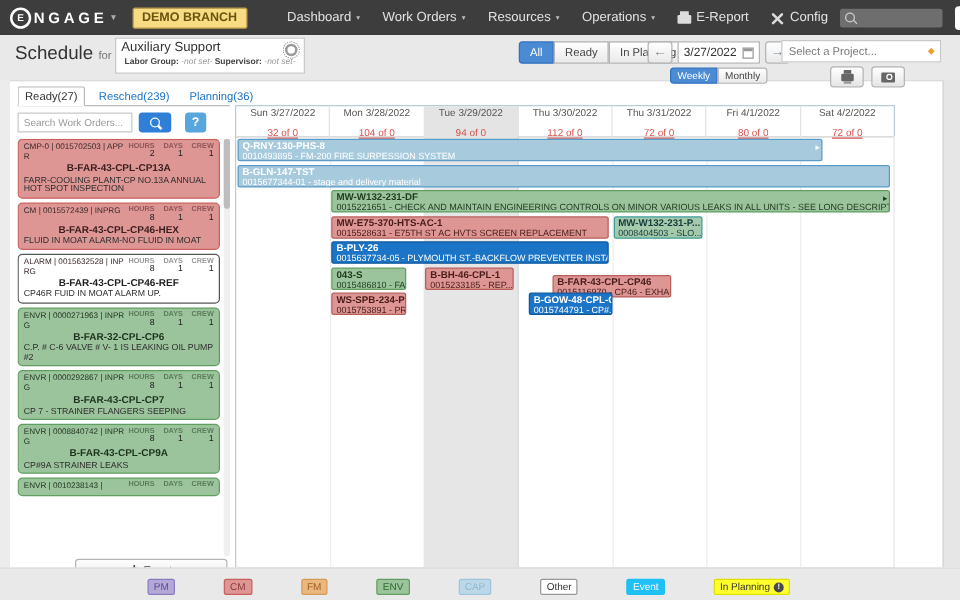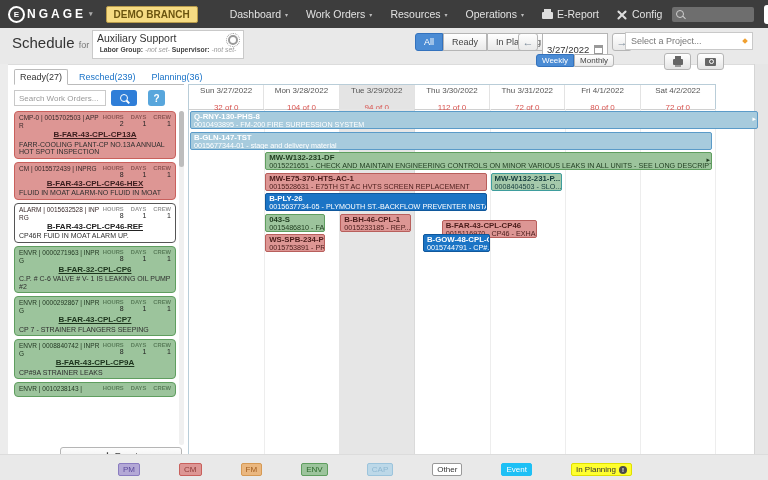--- a/index.html
+++ b/index.html
@@ -36,21 +36,21 @@
   .gear-icon::before{content:"";position:absolute;inset:-4px;border:1px dotted #999;border-radius:50%;}
   .group-sub{font-size:6.8px;color:#555;white-space:nowrap;margin-top:2px;text-align:center;}
   .group-sub b{font-weight:bold;color:#444;}
   .group-sub i{color:#999;}
   .filters{position:absolute;left:415px;top:5px;display:flex;}
   .btn{height:18px;box-sizing:border-box;border:1px solid #b5b5b5;background:linear-gradient(#ffffff,#e9e9e9);color:#444;font-size:9px;display:flex;align-items:center;justify-content:center;padding:0 8px;cursor:pointer;}
   .btn:first-child{border-radius:3px 0 0 3px;}
   .btn:last-child{border-radius:0 3px 3px 0;}
   .btn.active{background:#4a8bd4;border-color:#3372bd;color:#fff;}
   .nav-arrow{position:absolute;top:5px;width:20px;height:18px;box-sizing:border-box;border:1px solid #b5b5b5;border-radius:3px;background:linear-gradient(#fff,#e9e9e9);color:#7a8a99;font-size:11px;display:flex;align-items:center;justify-content:center;cursor:pointer;}
-  .date-box{position:absolute;left:542px;top:5px;width:66px;height:32px;box-sizing:border-box;background:#fff;border:1px solid #b5b5b5;display:flex;align-items:center;justify-content:space-between;padding:0 4px;}
+  .date-box{position:absolute;left:542px;top:5px;width:66px;height:18px;box-sizing:border-box;background:#fff;border:1px solid #b5b5b5;display:flex;align-items:center;justify-content:space-between;padding:0 4px;}
   .date-text{font-size:9.5px;color:#333;}
   .cal-icon{width:9px;height:9px;border:1px solid #999;position:relative;box-sizing:border-box;}
   .cal-icon::before{content:"";position:absolute;top:0;left:0;right:0;height:2px;background:#999;}
   .view-toggle{position:absolute;left:536px;top:26px;display:flex;}
   .btn.tiny{height:13px;font-size:8px;padding:0 5px;}
   .proj-select{position:absolute;left:625px;top:4px;width:128px;height:18px;box-sizing:border-box;background:#fff;border:1px solid #c9c9c9;display:flex;align-items:center;padding:0 5px;cursor:pointer;}
   .proj-text{font-size:9px;color:#777;flex:1;}
   .req-mark{width:4px;height:4px;background:#f0a030;transform:rotate(45deg);}
   .icon-btns{position:absolute;left:664px;top:25px;display:flex;gap:6px;}
   .icon-btn{width:25px;height:15px;border:1px solid #b5b5b5;border-radius:3px;background:linear-gradient(#fff,#e5e5e5);display:flex;align-items:center;justify-content:center;cursor:pointer;}
@@ -86,21 +86,21 @@
   .wo-card.green{background:#9cc49c;border-color:#5f9e5f;}
   .card-head{display:flex;}
   .card-meta{flex:1;font-size:6.5px;line-height:8px;color:#3a2a2a;word-break:break-all;}
   .wo-card.green .card-meta{color:#233823;}
   .cols{display:flex;gap:7px;flex:none;}
   .colc{text-align:right;}
   .col-label{font-size:5.8px;color:rgba(60,20,20,.5);font-weight:bold;}
   .wo-card.green .col-label{color:rgba(20,50,20,.5);}
   .wo-card.white .col-label{color:#999;}
   .col-val{font-size:7px;color:#222;line-height:8px;}
-  .card-title{display:block;text-align:center;font-size:8px;line-height:8.5px;font-weight:bold;text-decoration:underline;color:#3a1d1d;margin:1px 0;}
+  .card-title{display:block;text-align:center;font-size:8px;line-height:8.5px;font-weight:bold;color:#3a1d1d;margin:1px 0;}
   .wo-card.green .card-title{color:#1c331c;}
   .wo-card.white .card-title{color:#222;}
   .card-desc{font-size:7px;line-height:7.5px;color:#2e2e2e;}
   .wo-card.partial{height:15px;overflow:hidden;margin-bottom:0;}
   .event-btn{position:absolute;left:60px;top:447px;width:120px;height:15px;border:1px solid #b5b5b5;border-radius:3px;background:linear-gradient(#fdfdfd,#ececec);display:flex;align-items:center;justify-content:center;gap:4px;font-size:9px;color:#444;cursor:pointer;}
   .plus{font-weight:bold;font-size:11px;line-height:9px;}
 
   
   .calendar{position:absolute;left:188px;top:84px;width:528px;height:371px;background:#fff;border:1px solid #b9cdd8;box-sizing:border-box;}
   .day-head{position:absolute;top:0;left:0;right:0;height:24px;display:flex;border-bottom:1px solid #d0d0d0;}
@@ -402,21 +402,21 @@
         <div class="day-cell"><div class="day-label">Sat 4/2/2022</div><span class="day-count">72 of 0</span></div>
       </div>
     <div class="grid">
         <div class="gcol" style="left: 0px; width: 75.1429px;"></div>
         <div class="gcol" style="left: 75.1429px; width: 75.1429px;"></div>
         <div class="gcol today" style="left: 150.286px; width: 75.1429px;"></div>
         <div class="gcol" style="left: 225.429px; width: 75.1429px;"></div>
         <div class="gcol" style="left: 300.571px; width: 75.1429px;"></div>
         <div class="gcol" style="left: 375.714px; width: 75.1429px;"></div>
         <div class="gcol" style="left: 450.857px; width: 75.1429px;"></div>
-        <div class="bar" style="left: 1px; width: 568px; top: 2px; background: rgb(167, 203, 221); border-color: rgb(91, 155, 200); color: rgb(255, 255, 255);">
+        <div class="bar" style="left: 1px; width: 468px; top: 2px; background: rgb(167, 203, 221); border-color: rgb(91, 155, 200); color: rgb(255, 255, 255);">
           <div class="bar-title">Q-RNY-130-PHS-8</div>
           <div class="bar-desc">0010493895 - FM-200 FIRE SURPESSION SYSTEM</div>
           <div class="bar-cont">▸</div>
         </div>
         <div class="bar" style="left: 1px; width: 522px; top: 22.5px; background: rgb(167, 203, 221); border-color: rgb(91, 155, 200); color: rgb(255, 255, 255);">
           <div class="bar-title">B-GLN-147-TST</div>
           <div class="bar-desc">0015677344-01 - stage and delivery material</div>
         </div>
         <div class="bar" style="left: 76.1429px; width: 446.857px; top: 43px; background: rgb(156, 196, 156); border-color: rgb(95, 158, 95); color: rgb(30, 59, 30);">
           <div class="bar-title">MW-W132-231-DF</div>

